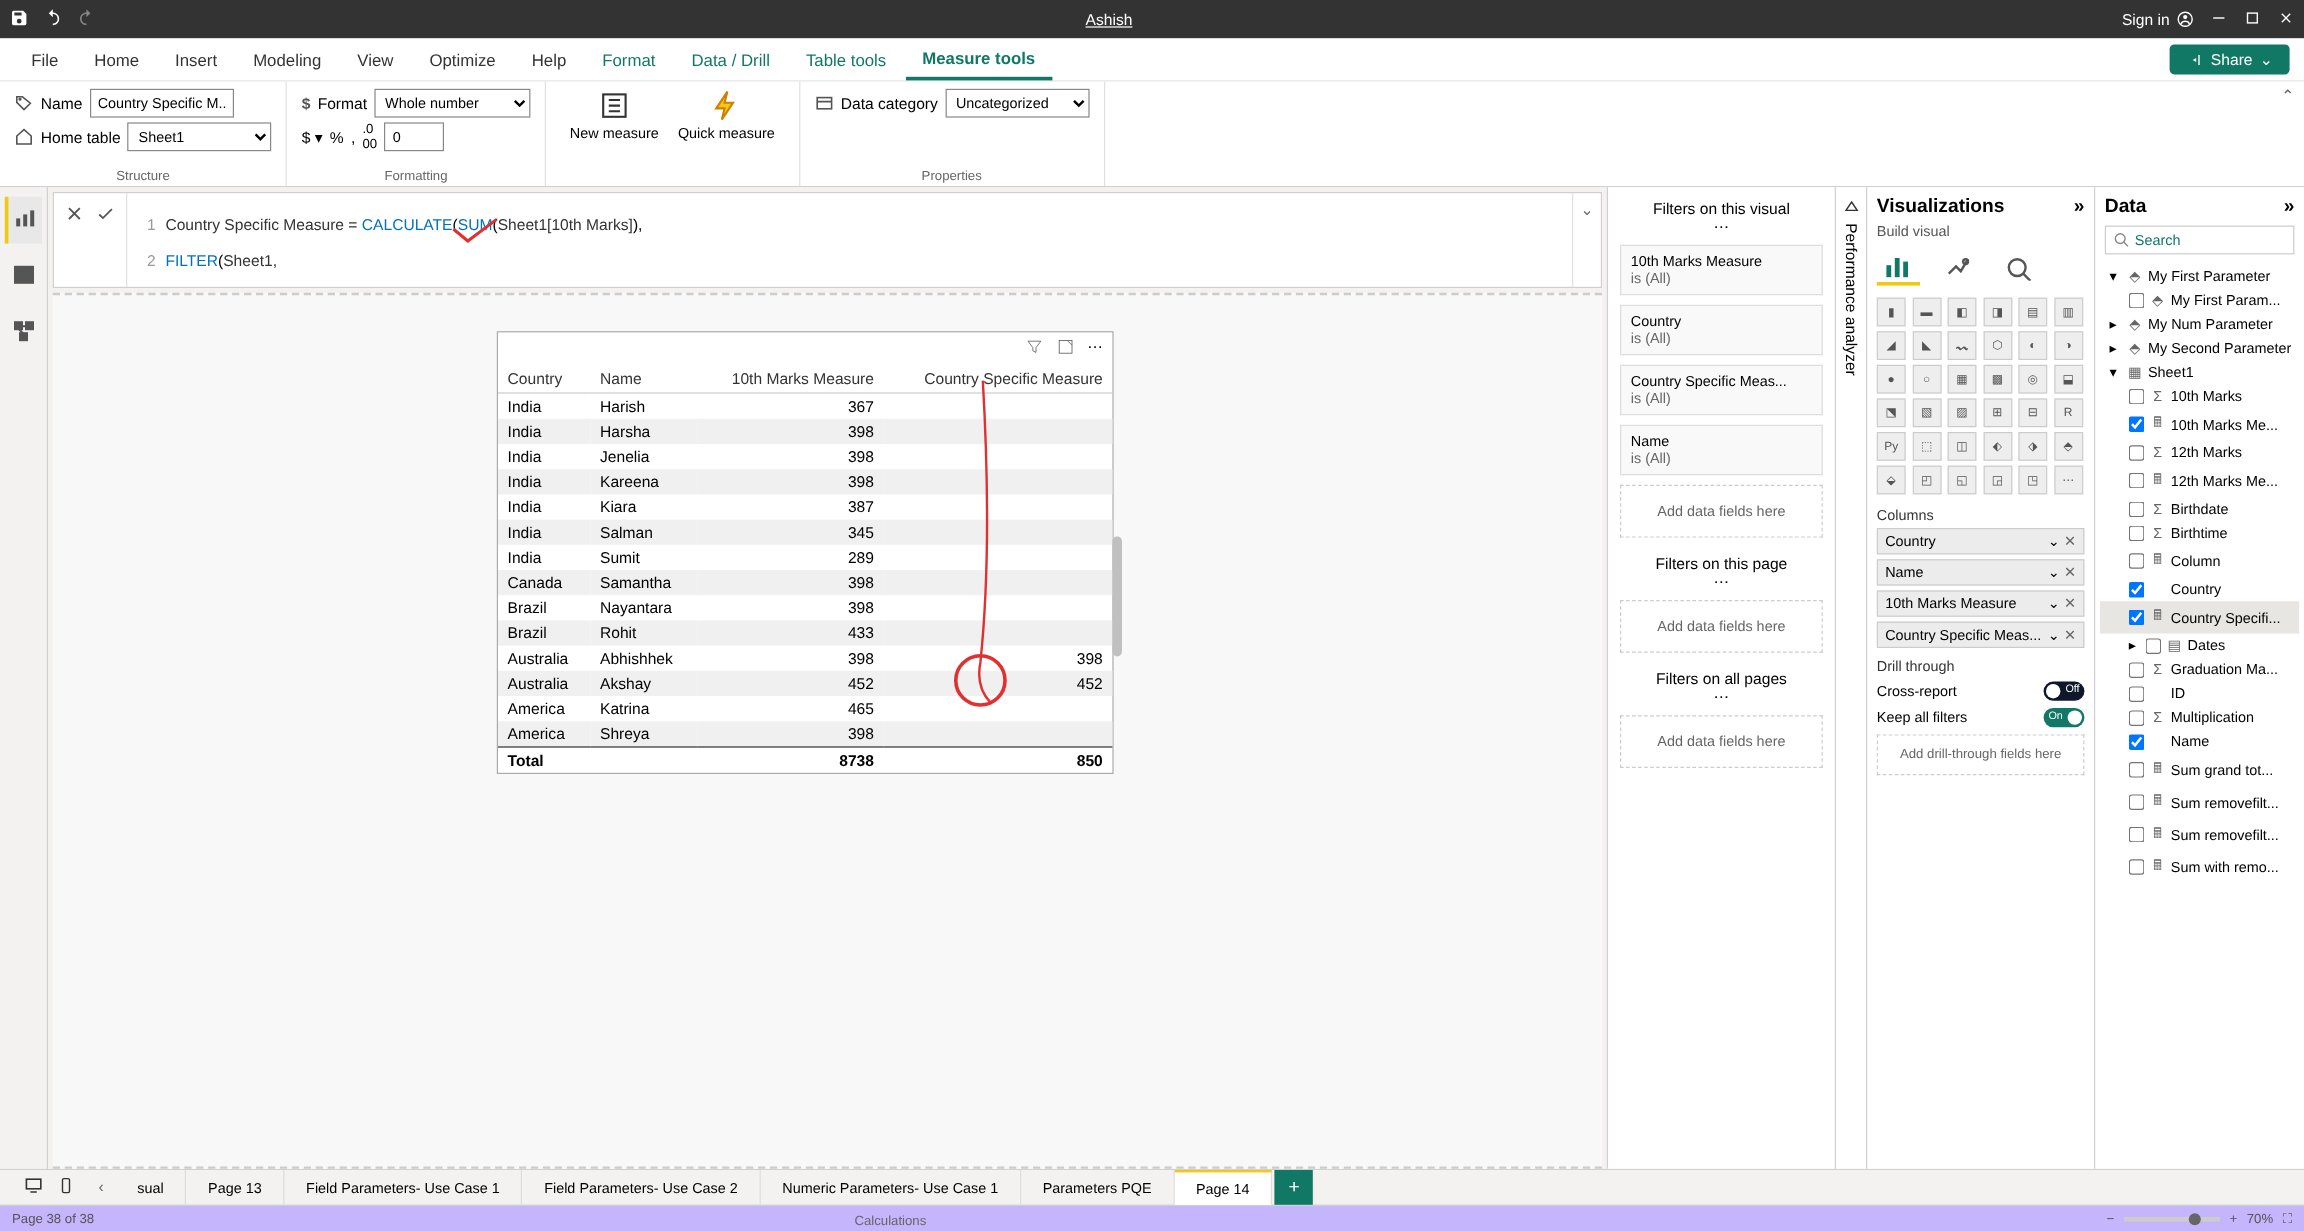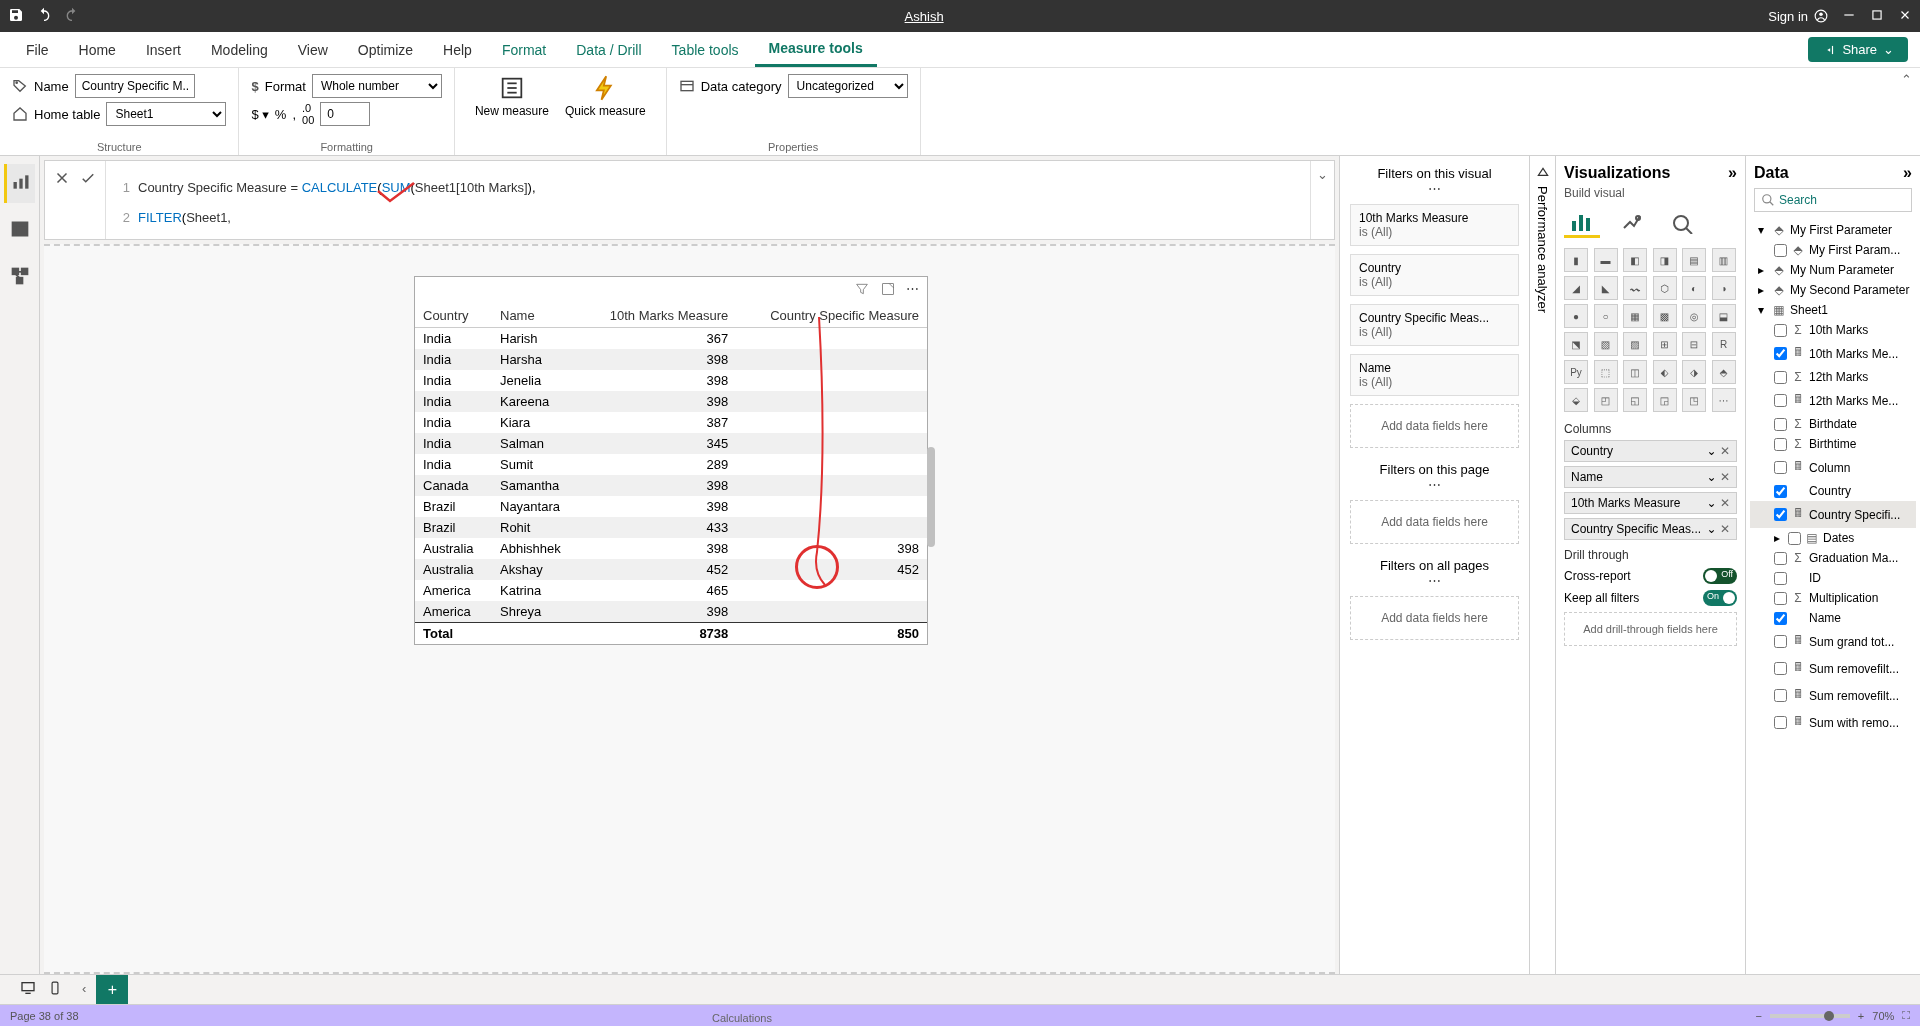--- a/index.html
+++ b/index.html
@@ -78,21 +78,21 @@
 .viz-pane .sub { font-size: 12px; color: #555; margin-bottom: 8px; }
 .viz-tabs { display:flex; gap:14px; margin-bottom:6px; padding-bottom:4px;}
 .viz-tabs .vt { width:36px; height:30px; display:flex; align-items:center; justify-content:center; }
 .viz-tabs .vt.active{ border-bottom:3px solid #f2c811;}
 .viz-icons { display: grid; grid-template-columns: repeat(6, 1fr); gap: 4px; margin-bottom: 10px; }
 .viz-icons .vi { width: 24px; height: 24px; background: #eee; border: 1px solid #ccc; display:flex; align-items:center; justify-content:center; font-size:10px; color:#555;}
 .section-label { font-size: 12px; color: #333; margin: 8px 0 4px 0; }
 .field-well { background: #ececec; border: 1px solid #ccc; padding: 3px 6px; font-size: 12px; margin-bottom: 4px; display:flex; justify-content:space-between; align-items:center;}
 .field-well .x { color:#666; cursor:pointer; }
 .drill-toggle { display:flex; justify-content:space-between; align-items:center; font-size:12px; margin:6px 0;}
-.toggle { width:34px; height:16px; background:#14532d; border-radius:8px; position:relative;}
+.toggle { width:34px; height:16px; background:#0f172a; border-radius:8px; position:relative;}
 .toggle.on{ background:#117865;}
 .toggle::after{content:''; width:12px;height:12px;background:#fff;border-radius:50%;position:absolute;top:2px;left:2px;}
 .toggle.on::after{left:auto;right:2px;}
 .toggle-label{font-size:9px;color:#fff;position:absolute;top:1px;}
 .toggle .toggle-label{right:4px;}
 .toggle.on .toggle-label{left:4px;}
 .drill-box { border:1px dashed #ccc; padding:10px; font-size:11px; color:#666; text-align:center;}
 
 .data-pane { width: 175px; background: #fff; border-left: 1px solid #d0d0d0; padding: 8px 4px; font-size: 12px; overflow-y:auto;}
 .data-pane h3 { font-size: 16px; font-weight: 600; margin-bottom: 6px; padding:0 4px; display:flex; justify-content:space-between;}
@@ -696,20 +696,29 @@
   <div class="device-icons">
     <span><svg width="20" height="16" viewBox="0 0 24 24" fill="none" stroke="#333" stroke-width="2">
           <rect x="3" y="4" width="18" height="12"></rect>
           <line x1="8" y1="20" x2="16" y2="20"></line>
         </svg></span>
     <span><svg width="14" height="18" viewBox="0 0 24 24" fill="none" stroke="#333" stroke-width="2">
           <rect x="7" y="2" width="10" height="20" rx="2"></rect>
         </svg></span>
   </div>
   <div class="nav-arrow">‹</div>
+  <div id="page-tab-list" style="display:flex">
+      <div class="ptab">sual</div>
+      <div class="ptab">Page 13</div>
+      <div class="ptab">Field Parameters- Use Case 1</div>
+      <div class="ptab">Field Parameters- Use Case 2</div>
+      <div class="ptab">Numeric Parameters- Use Case 1</div>
+      <div class="ptab">Parameters PQE</div>
+      <div class="ptab active">Page 14</div>
+    </div>
   <div class="add">+</div>
 </div>
 
 <div class="statusbar">
   <span>Page 38 of 38</span>
   <div class="right">
     <span>−</span>
     <span style="width:80px;height:4px;background:#ccc;position:relative">
         <span style="position:absolute;left:54px;top:-3px;width:10px;height:10px;background:#666;border-radius:50%"></span>
       </span>

